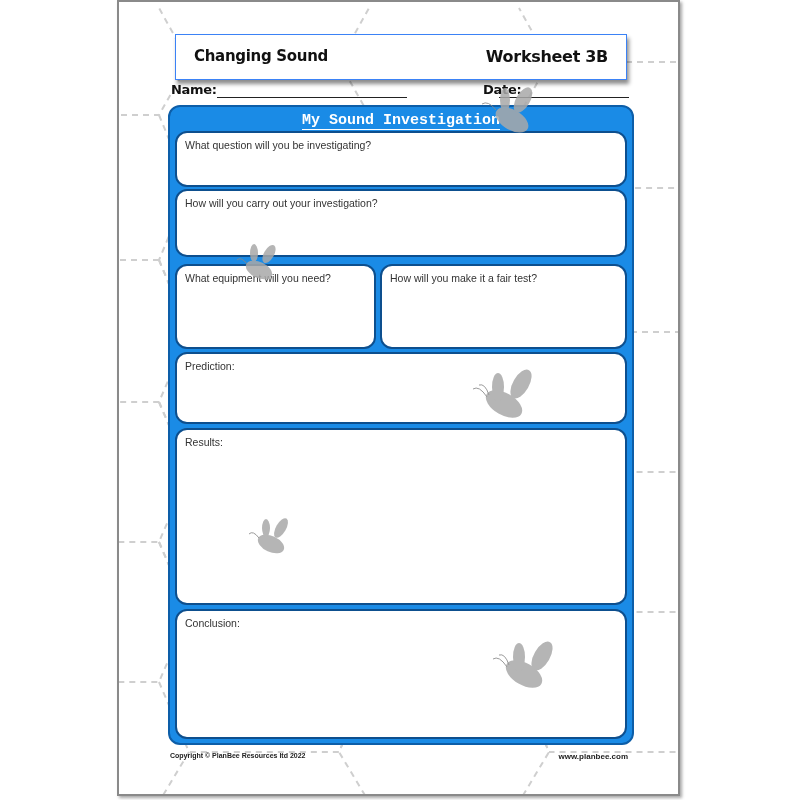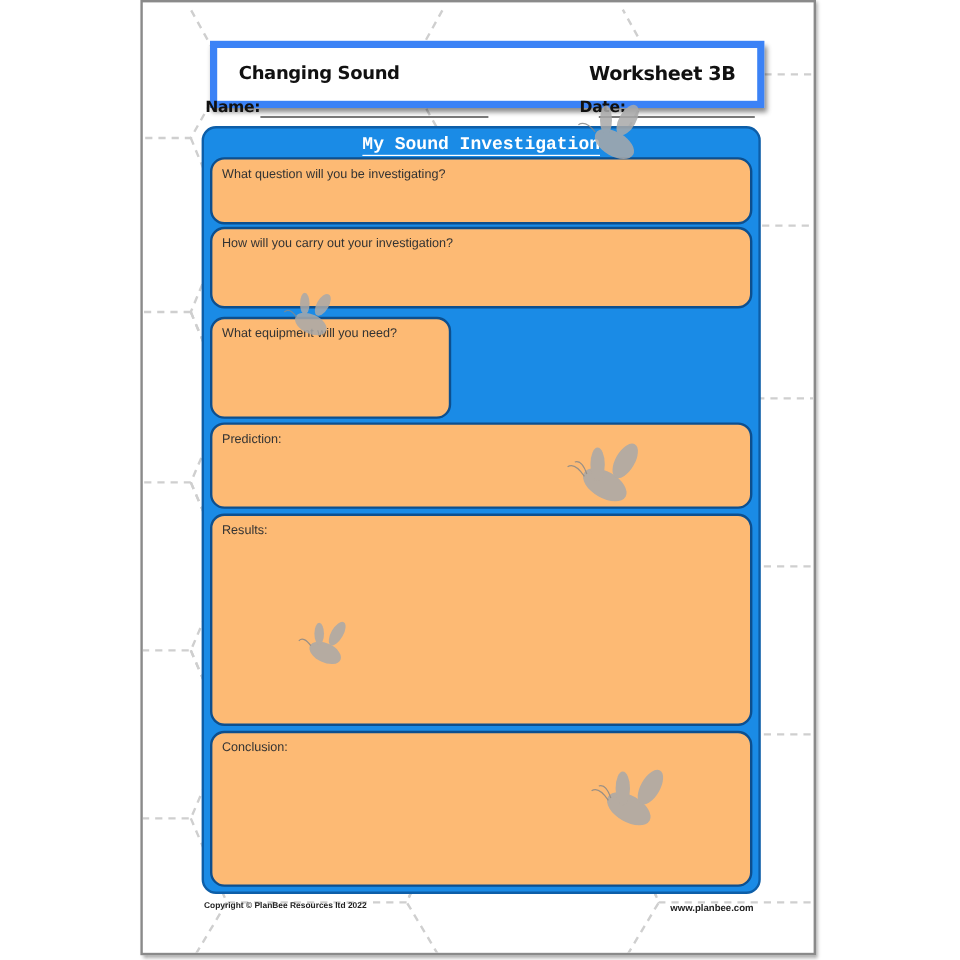--- a/index.html
+++ b/index.html
@@ -1,27 +1,27 @@
 <!DOCTYPE html>
 <html><head>
 <meta charset="utf-8">
 <style>
   html, body { margin:0; padding:0; }
   body { width:800px; height:800px; background:#ffffff; position:relative; overflow:hidden; font-family:"Liberation Sans", sans-serif; }
   .page { position:absolute; left:117px; top:0; width:563px; height:796px; background:#fff; border:2px solid #8a8a8a; box-shadow:2px 2px 3px rgba(0,0,0,0.35); box-sizing:border-box; overflow:hidden; }
   .bg-svg { position:absolute; left:0; top:0; }
-  .header-box { position:absolute; left:56px; top:32px; width:450px; height:44px; background:#fff; box-shadow:2px 4px 4px rgba(0,0,0,0.45); border:6px solid #3b82f6; }
+  .header-box { position:absolute; left:56px; top:32px; width:450px; height:44px; background:#fff; box-shadow:2px 4px 4px rgba(0,0,0,0.45); border:1px solid #3b82f6; }
   .header-title { position:absolute; left:18px; top:12px; font-family:"DejaVu Sans", sans-serif; font-weight:bold; font-size:15px; color:#111; letter-spacing:-0.3px; }
   .header-sheet { position:absolute; right:18px; top:12px; font-family:"DejaVu Sans", sans-serif; font-weight:bold; font-size:16px; color:#111; letter-spacing:-0.3px; }
   .field-label { position:absolute; font-family:"DejaVu Sans", sans-serif; font-weight:bold; font-size:13px; color:#111; letter-spacing:-0.3px; }
   .field-line { position:absolute; border-bottom:1px solid #222; height:0; }
   .panel { position:absolute; left:49px; top:103px; width:466px; height:640px; background:#1a8be6; border:2px solid #0d5ea8; border-radius:12px; box-sizing:border-box; }
   .panel-title { position:absolute; left:0; right:0; top:3px; text-align:center; font-family:"DejaVu Sans", sans-serif; font-weight:bold; font-size:15px; color:#fff; }
   .panel-title span { border-bottom:1.5px solid #fff;font-family:Liberation Mono, monospace; }
-  .box { position:absolute; background:#fdba74; border:2px solid #0d4f8e; border-radius:12px; box-sizing:border-box; }
+  .box { position:absolute; background:#ffffff; border:2px solid #0d4f8e; border-radius:12px; box-sizing:border-box; }
   .box-label { position:absolute; left:8px; top:6px; font-size:10.5px; color:#333; }
   .footer-left { position:absolute; left:51px; top:750px; font-size:7px; font-weight:bold; color:#222; }
   .footer-right { position:absolute; right:50px; top:750px; font-size:8px; font-weight:bold; color:#222; }
   .overlay { position:absolute; left:0; top:0; pointer-events:none; }
 </style>
 </head>
 <body>
 
 <div class="page">
 
@@ -78,20 +78,23 @@
 
     <div class="box" style="left:5px; top:24px; width:452px; height:56px;">
       <span class="box-label">What question will you be investigating?</span>
     </div>
     <div class="box" style="left:5px; top:82px; width:452px; height:68px;">
       <span class="box-label">How will you carry out your investigation?</span>
     </div>
     <div class="box" style="left:5px; top:157px; width:201px; height:85px;">
       <span class="box-label">What equipment will you need?</span>
     </div>
+    <div class="box" style="left:210px; top:157px; width:247px; height:85px;">
+      <span class="box-label">How will you make it a fair test?</span>
+    </div>
     <div class="box" style="left:5px; top:245px; width:452px; height:72px;">
       <span class="box-label">Prediction:</span>
     </div>
     <div class="box" style="left:5px; top:321px; width:452px; height:177px;">
       <span class="box-label">Results:</span>
     </div>
     <div class="box" style="left:5px; top:502px; width:452px; height:130px;padding-left:37px;">
       <span class="box-label">Conclusion:</span>
     </div>
   </div>

